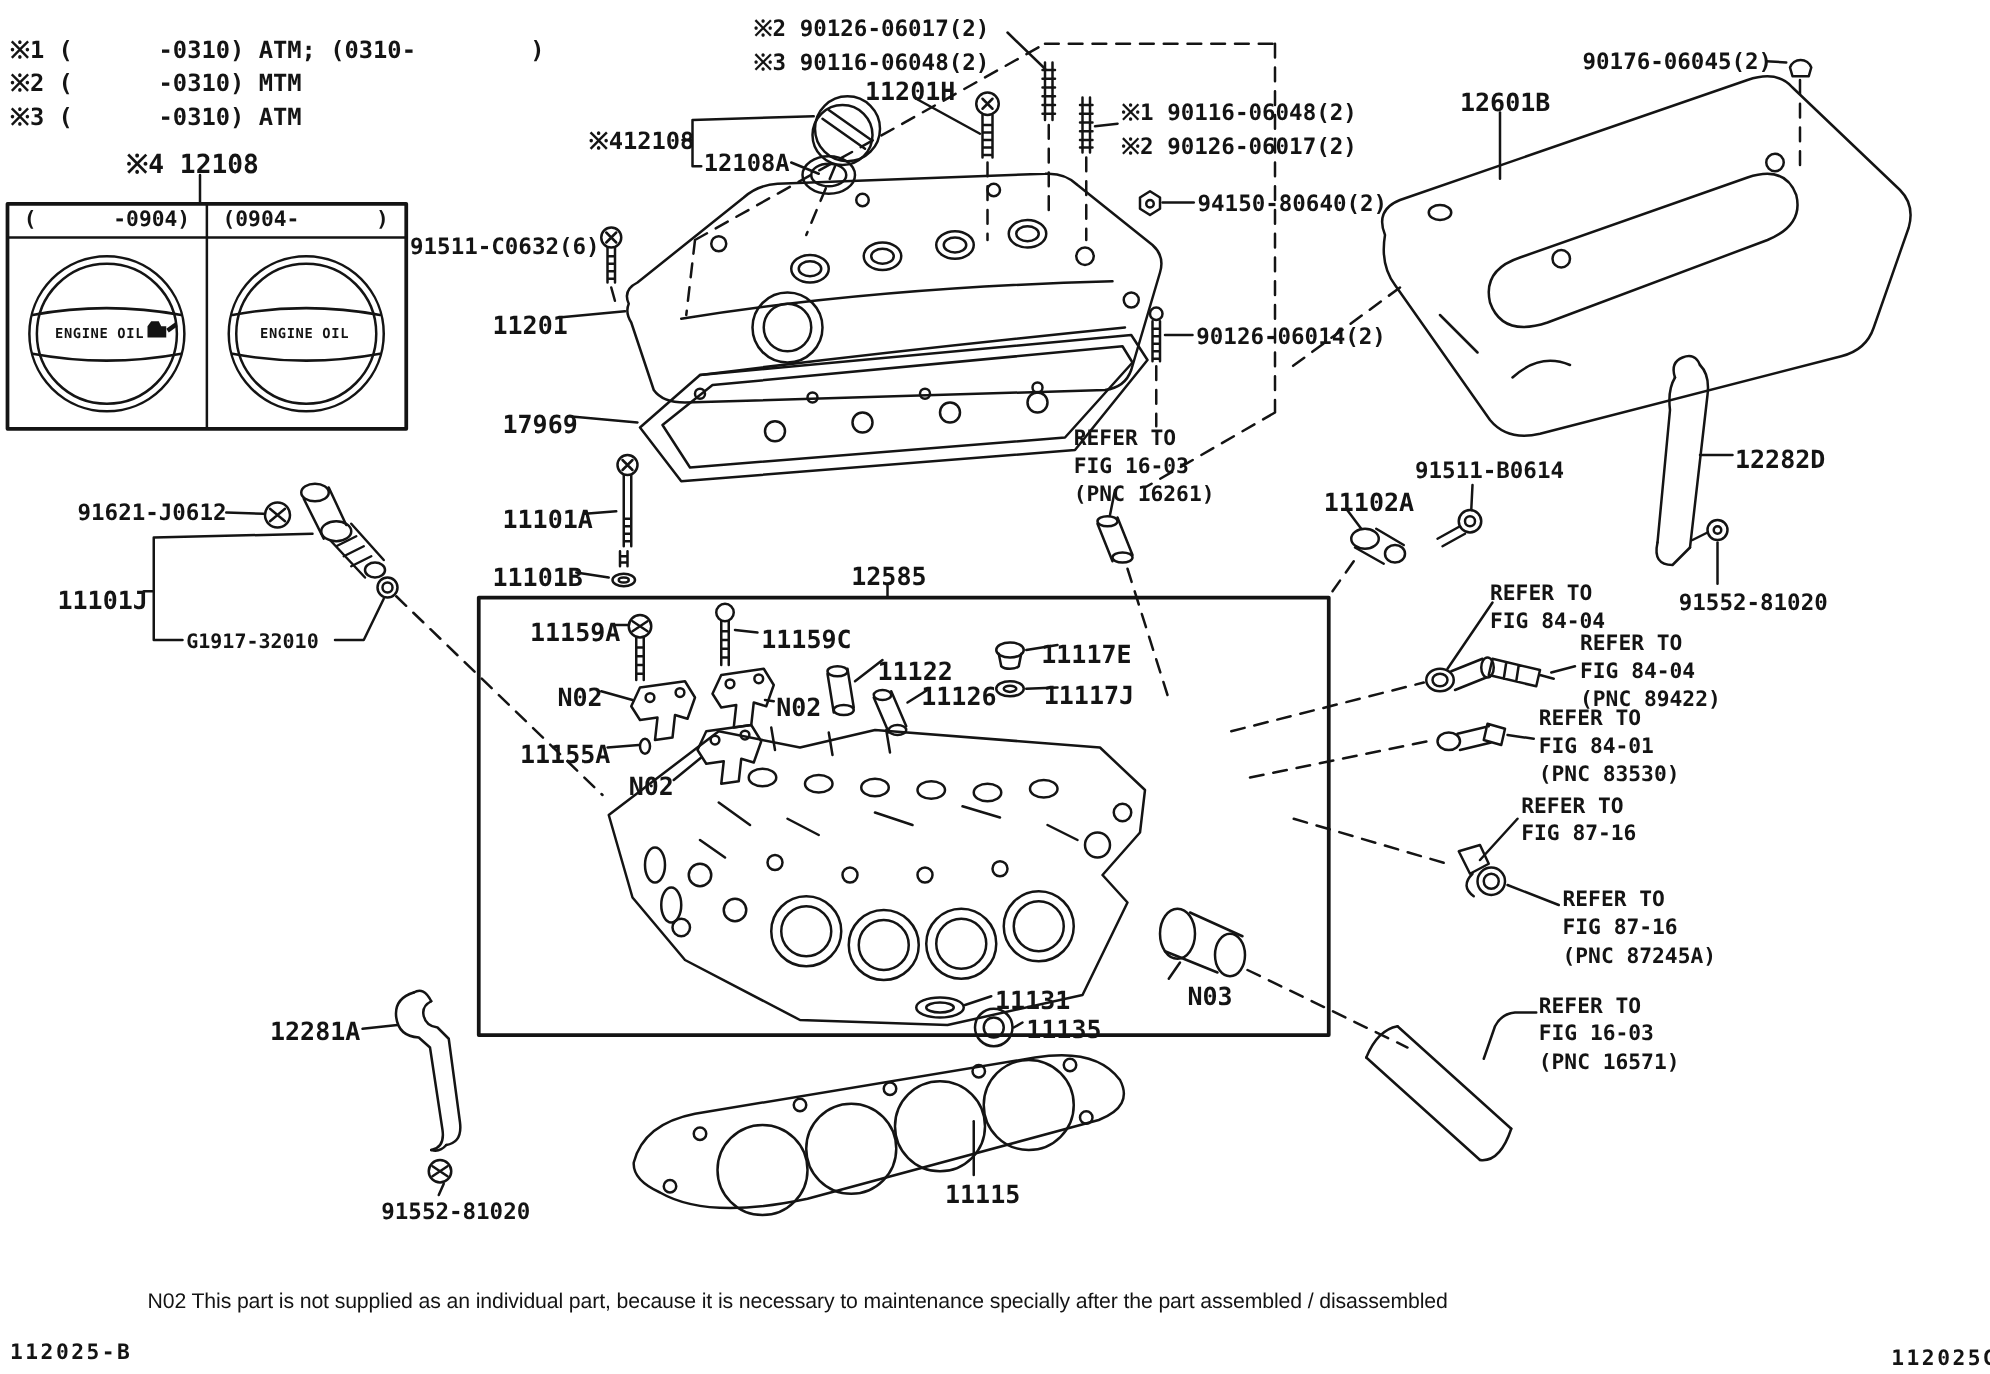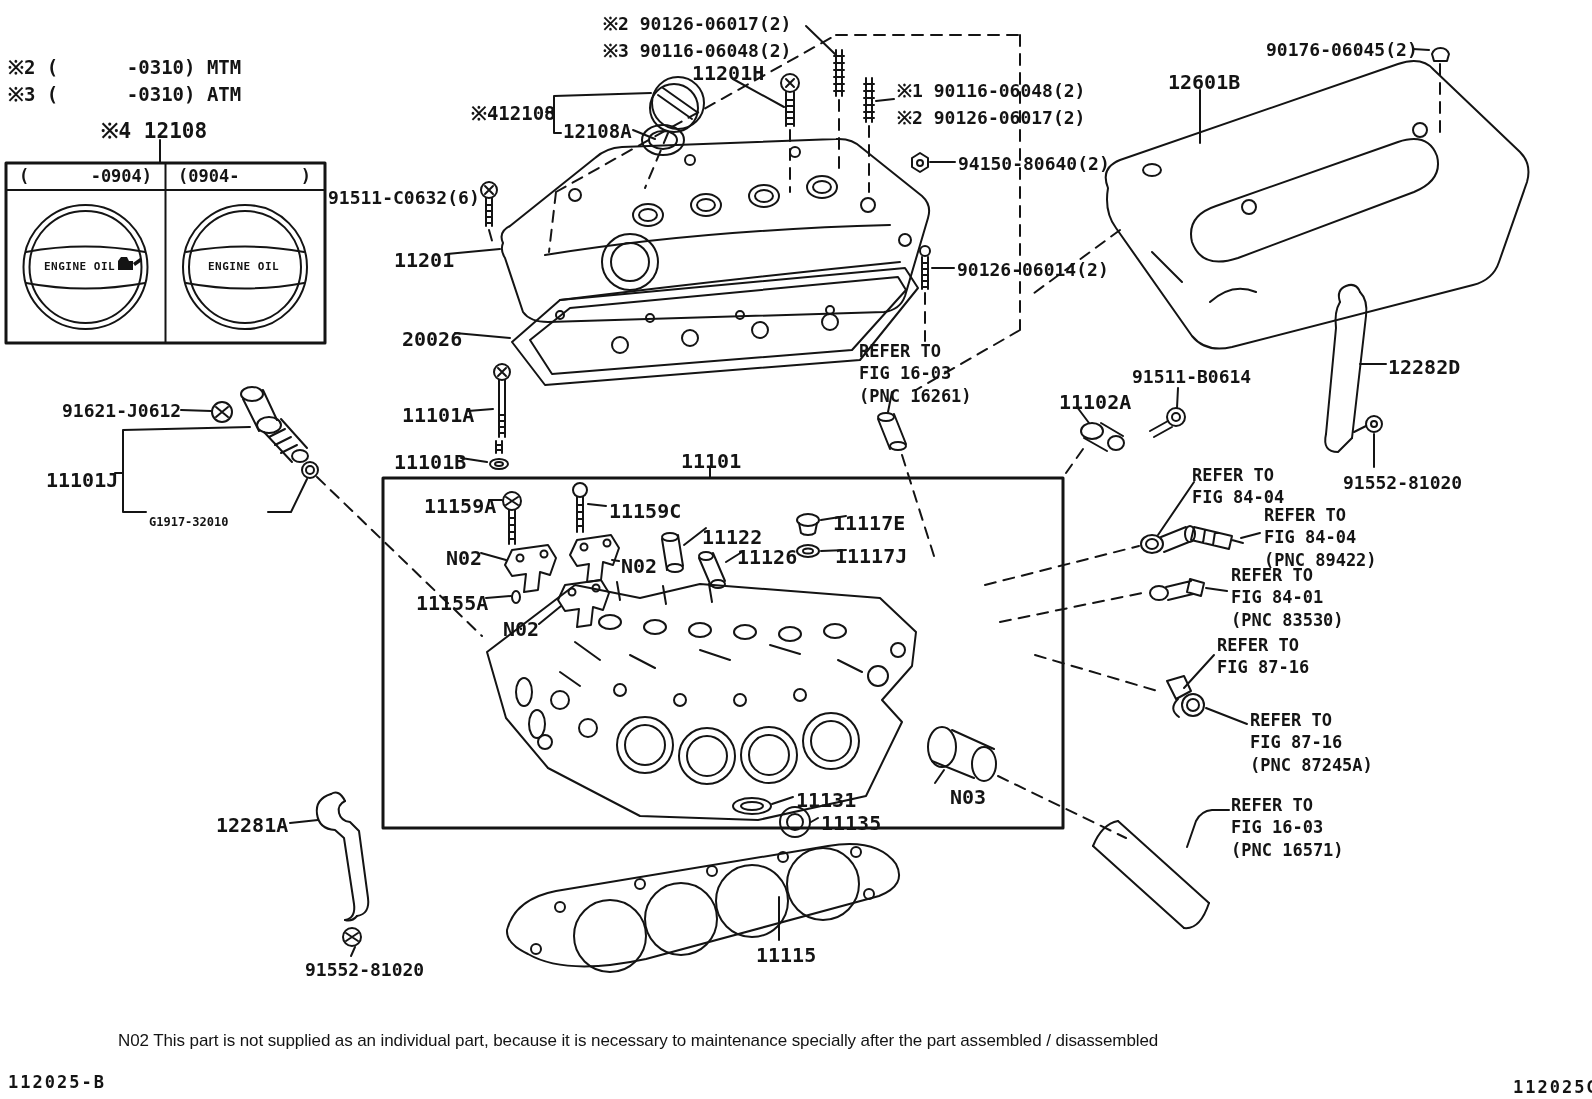--- a/index.html
+++ b/index.html
@@ -347,48 +347,49 @@
   <div class="bound bigtitle" style="left:101px;top:116px;">※4 12108</div>
   <div class="bound tbltxt" style="left:19px;top:166px;">(      -0904)</div>
   <div class="bound tbltxt" style="left:178px;top:166px;">(0904-      )</div>
   <div class="bound captxt" style="left:44px;top:260px;">ENGINE OIL</div>
   <div class="bound captxt" style="left:208px;top:260px;">ENGINE OIL</div>
   <div class="bound note" style="left:118px;top:1031px;">N02 This part is not supplied as an individual part, because it is necessary to maintenance specially after the part assembled / disassembled</div>
   <div class="bound code" style="left:8px;top:1072px;">112025-B</div>
   <div class="bound code" style="left:1513px;top:1077px;">112025G</div>
 
   <div id="labels">
+      <div class="lbl" style="left: 8px; top: 28px; font-size: 19px;">※1 (      -0310) ATM; (0310-        )</div>
       <div class="lbl" style="left: 8px; top: 55px; font-size: 19px;">※2 (      -0310) MTM</div>
       <div class="lbl" style="left: 8px; top: 82px; font-size: 19px;">※3 (      -0310) ATM</div>
       <div class="lbl" style="left: 328px; top: 186px; font-size: 18px;">91511-C0632(6)</div>
       <div class="lbl" style="left: 603px; top: 12px; font-size: 18px;">※2 90126-06017(2)</div>
       <div class="lbl" style="left: 603px; top: 39px; font-size: 18px;">※3 90116-06048(2)</div>
       <div class="lbl" style="left: 692px; top: 60px; font-size: 20px;">11201H</div>
       <div class="lbl" style="left: 443px; top: 101px; font-size: 19px; margin-left: 28px;">※412108</div>
       <div class="lbl" style="left: 563px; top: 119px; font-size: 19px;">12108A</div>
       <div class="lbl" style="left: 897px; top: 79px; font-size: 18px;">※1 90116-06048(2)</div>
       <div class="lbl" style="left: 897px; top: 106px; font-size: 18px;">※2 90126-06017(2)</div>
       <div class="lbl" style="left: 958px; top: 152px; font-size: 18px;">94150-80640(2)</div>
       <div class="lbl" style="left: 1266px; top: 38px; font-size: 18px;">90176-06045(2)</div>
       <div class="lbl" style="left: 1168px; top: 69px; font-size: 20px;">12601B</div>
       <div class="lbl" style="left: 394px; top: 247px; font-size: 20px;">11201</div>
       <div class="lbl" style="left: 957px; top: 258px; font-size: 18px;">90126-06014(2)</div>
-      <div class="lbl" style="left: 402px; top: 326px; font-size: 20px;">20026</div>
+      <div class="lbl" style="left: 402px; top: 326px; font-size: 20px;">17969</div>
       <div class="lbl" style="left: 859px; top: 340px; font-size: 17px;">REFER TO
 FIG 16-03
 (PNC 16261)</div>
       <div class="lbl" style="left: 1132px; top: 365px; font-size: 18px;">91511-B0614</div>
       <div class="lbl" style="left: 1059px; top: 389px; font-size: 20px;">11102A</div>
       <div class="lbl" style="left: 1388px; top: 354px; font-size: 20px;">12282D</div>
       <div class="lbl" style="left: 62px; top: 399px; font-size: 18px;">91621-J0612</div>
       <div class="lbl" style="left: 402px; top: 402px; font-size: 20px;">11101A</div>
       <div class="lbl" style="left: 394px; top: 449px; font-size: 20px;">11101B</div>
       <div class="lbl" style="left: 46px; top: 467px; font-size: 20px;">11101J</div>
-      <div class="lbl" style="left: 149px; top: 515px; font-size: 12px;">G1917-32010</div>
-      <div class="lbl" style="left: 681px; top: 448px; font-size: 20px;">11101</div>
+      <div class="lbl" style="left: 149px; top: 502px; font-size: 16px;">G1917-32010</div>
+      <div class="lbl" style="left: 681px; top: 448px; font-size: 20px;">12585</div>
       <div class="lbl" style="left: 1343px; top: 471px; font-size: 18px;">91552-81020</div>
       <div class="lbl" style="left: 424px; top: 493px; font-size: 20px;">11159A</div>
       <div class="lbl" style="left: 609px; top: 498px; font-size: 20px;">11159C</div>
       <div class="lbl" style="left: 702px; top: 524px; font-size: 20px;">11122</div>
       <div class="lbl" style="left: 737px; top: 544px; font-size: 20px;">11126</div>
       <div class="lbl" style="left: 833px; top: 510px; font-size: 20px;">11117E</div>
       <div class="lbl" style="left: 835px; top: 543px; font-size: 20px;">11117J</div>
       <div class="lbl" style="left: 446px; top: 545px; font-size: 20px;">N02</div>
       <div class="lbl" style="left: 621px; top: 553px; font-size: 20px;">N02</div>
       <div class="lbl" style="left: 416px; top: 590px; font-size: 20px;">11155A</div>

